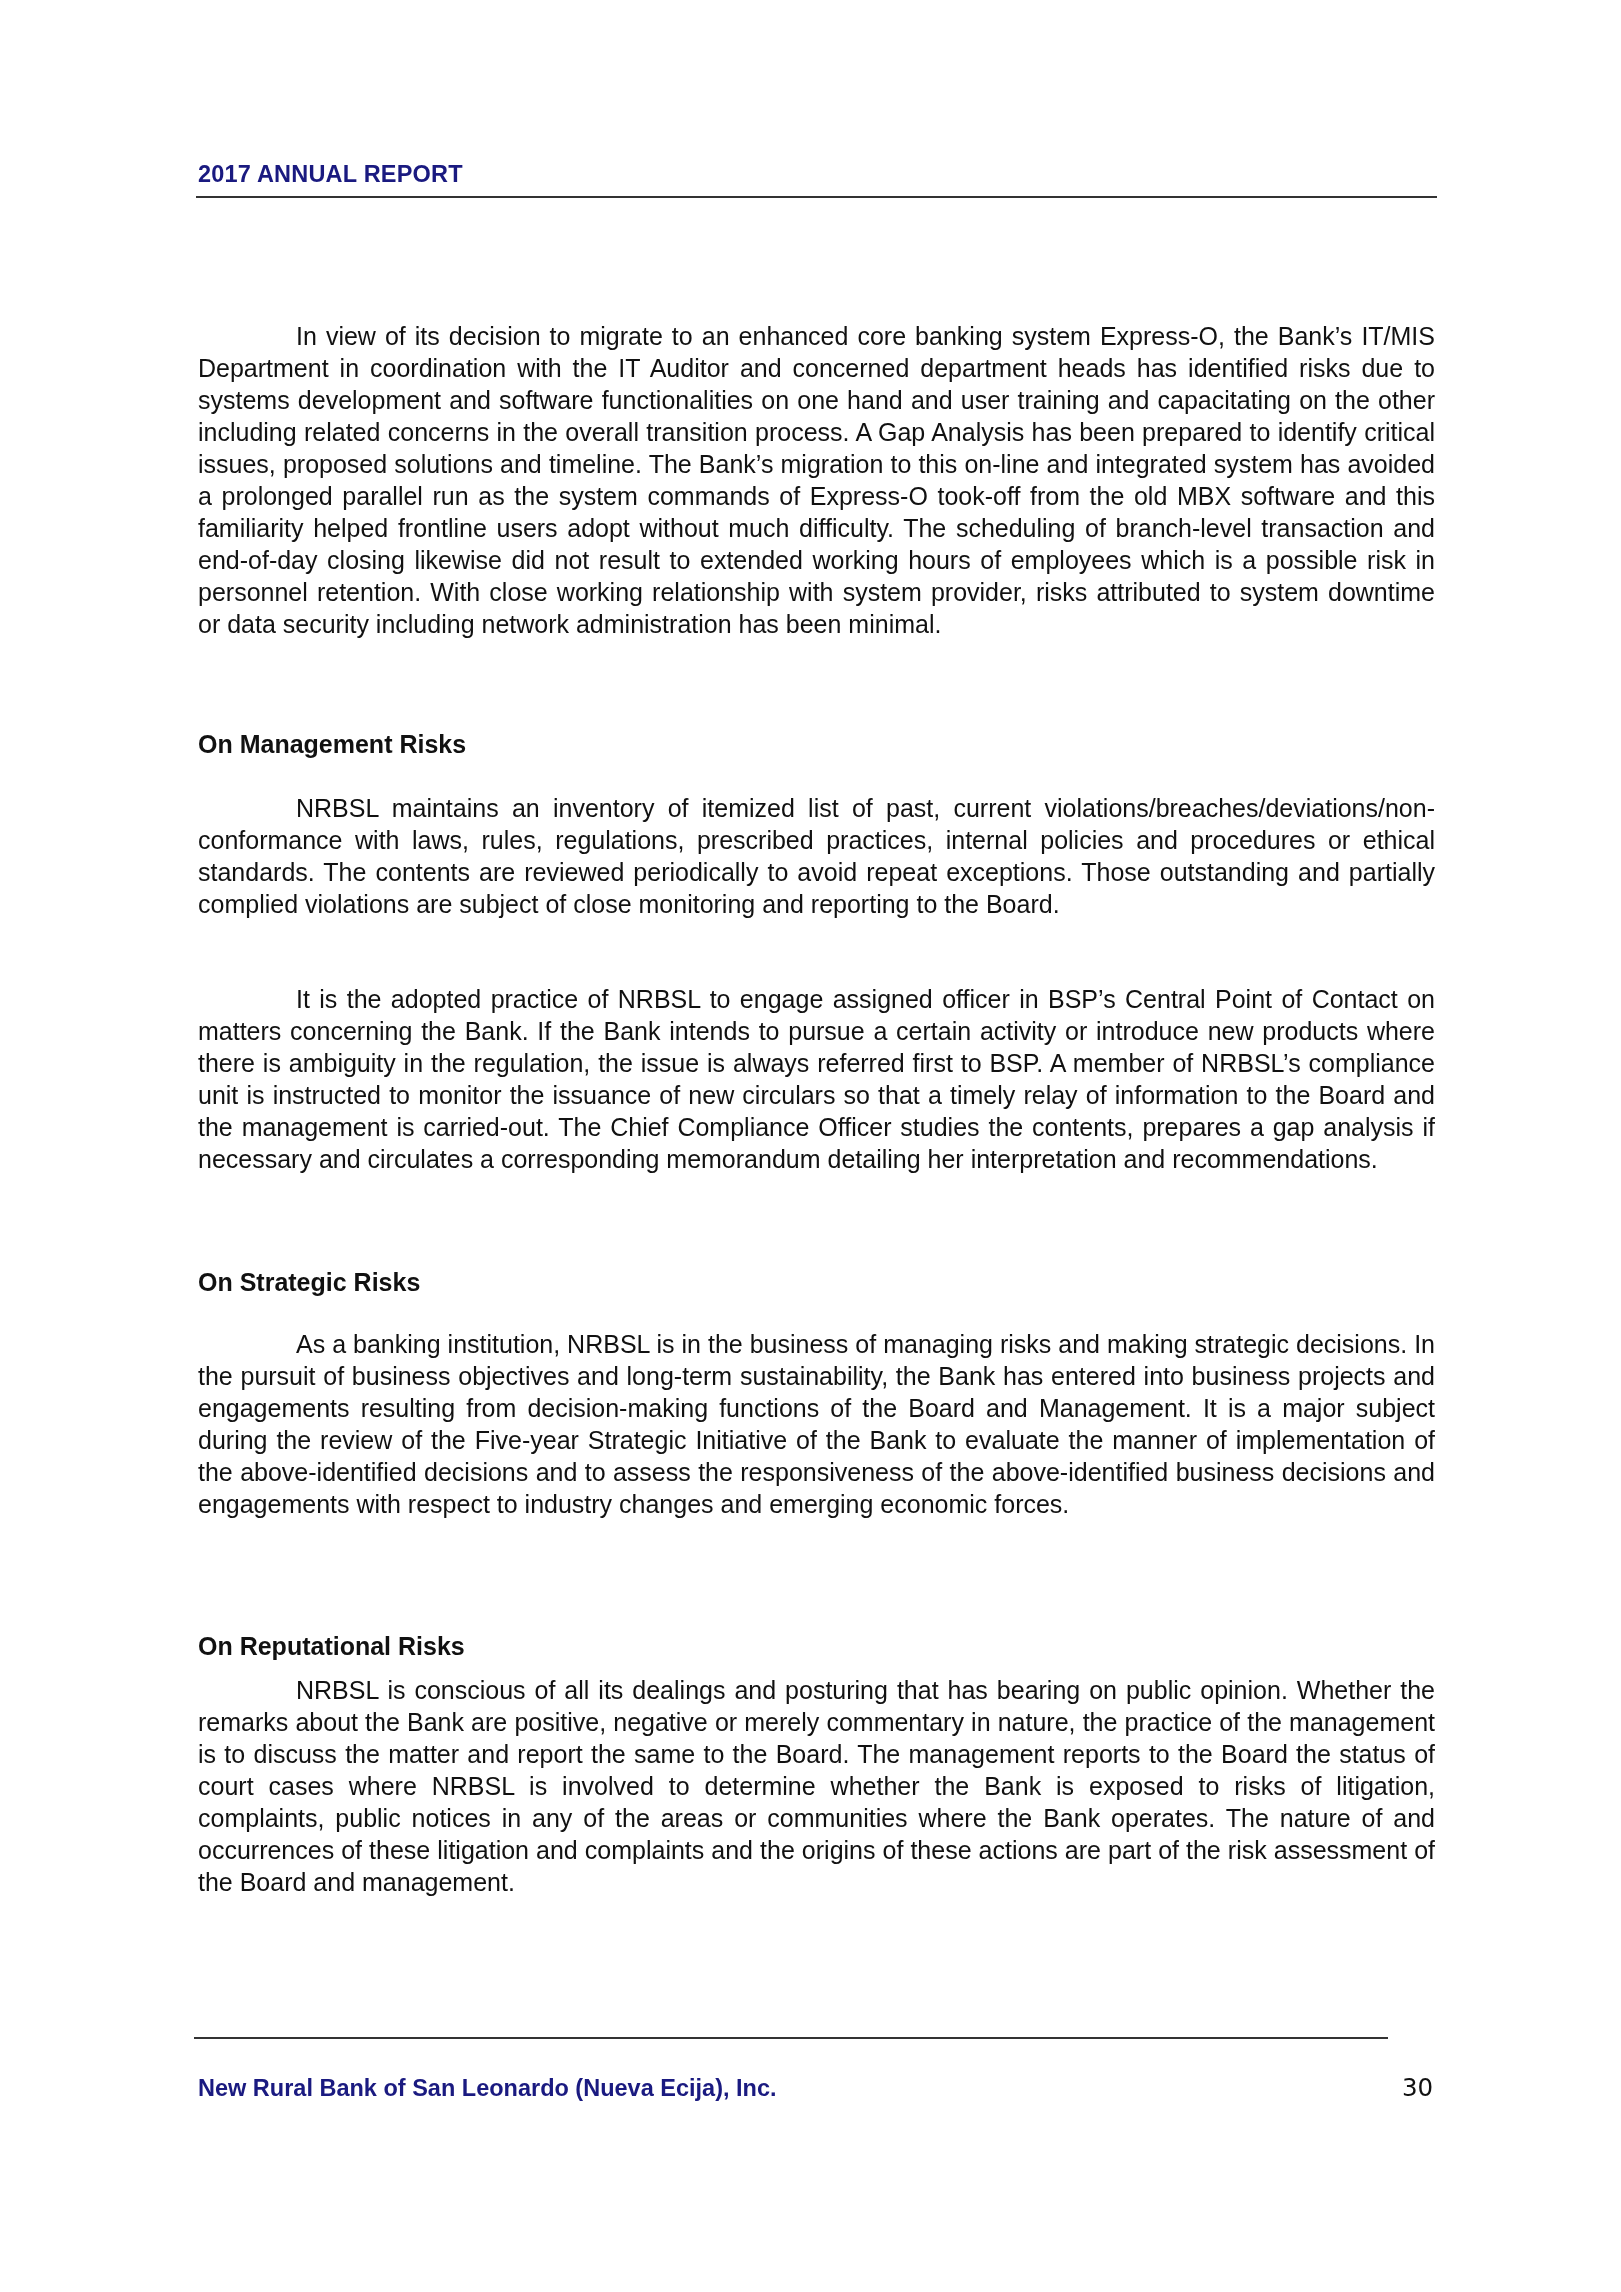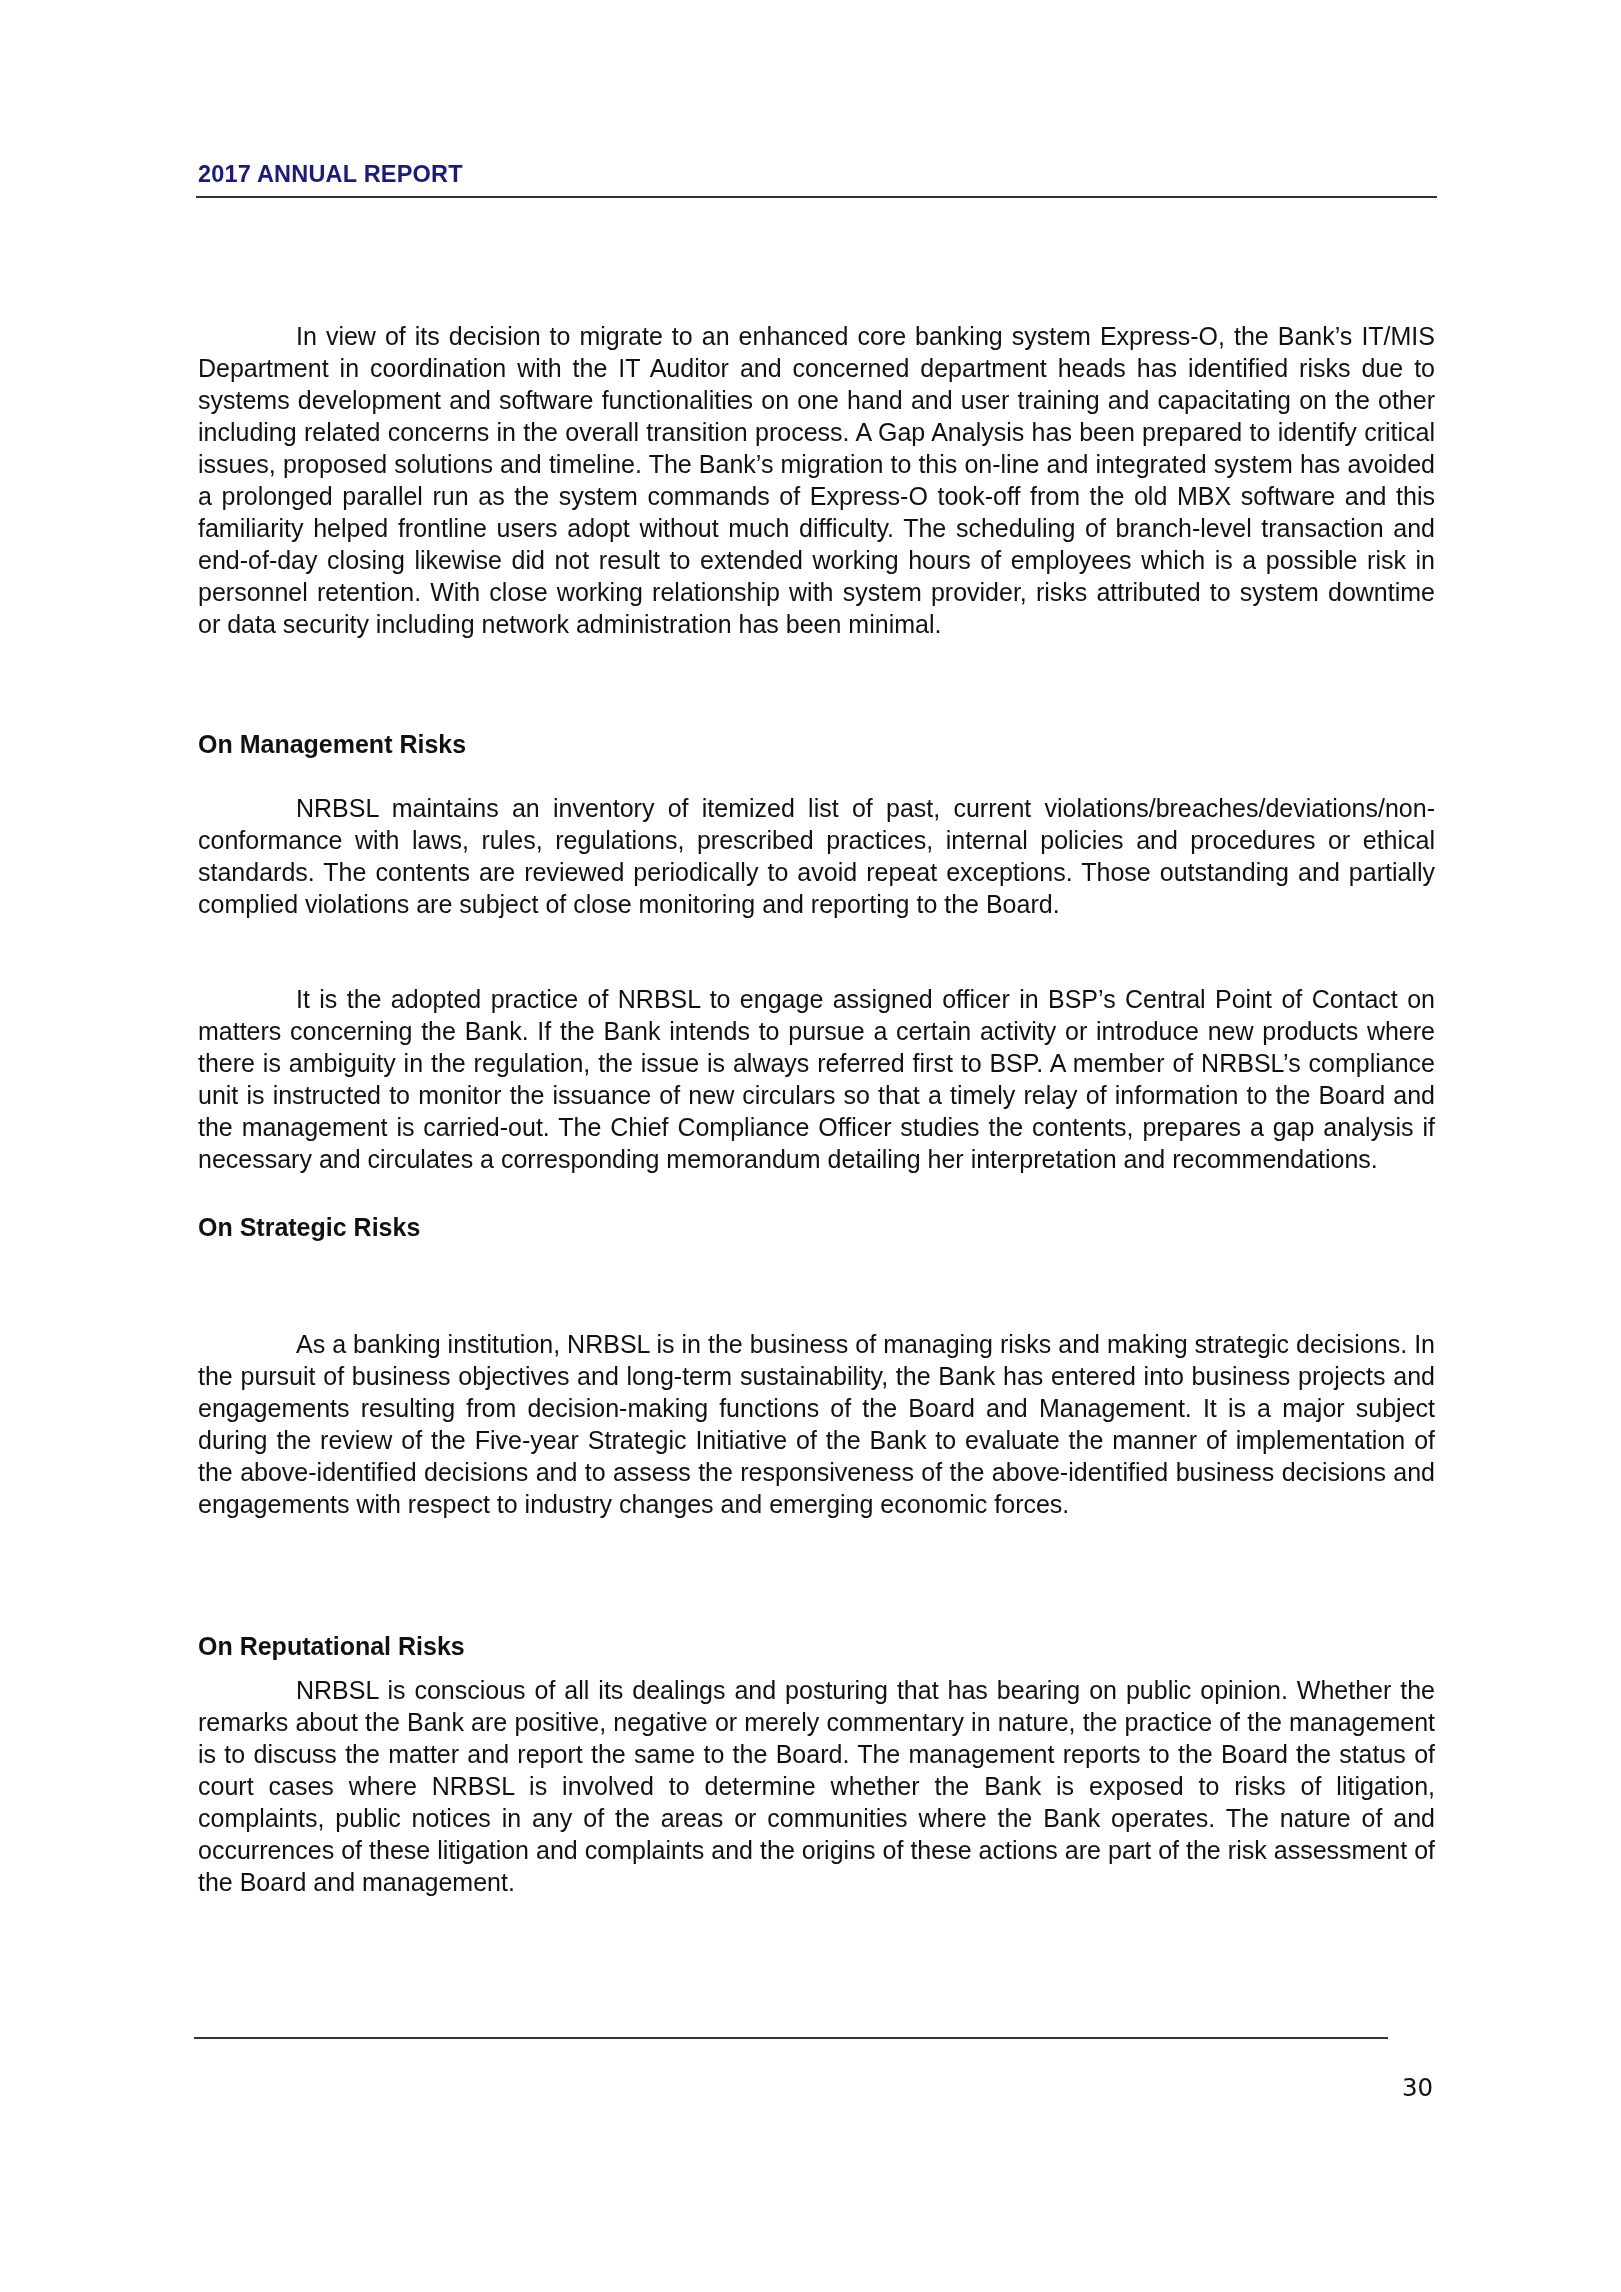--- a/index.html
+++ b/index.html
@@ -52,23 +52,24 @@
   <div class="header-title">2017 ANNUAL REPORT</div>
   <div class="header-rule"></div>
 
 
   <p class="body-text indent" style="top:320px;">In view of its decision to migrate to an enhanced core banking system Express-O, the Bank’s IT/MIS Department in coordination with the IT Auditor and concerned department heads has identified risks due to systems development and software functionalities on one hand and user training and capacitating on the other including related concerns in the overall transition process. A Gap Analysis has been prepared to identify critical issues, proposed solutions and timeline. The Bank’s migration to this on-line and integrated system has avoided a prolonged parallel run as the system commands of Express-O took-off from the old MBX software and this familiarity helped frontline users adopt without much difficulty. The scheduling of branch-level transaction and end-of-day closing likewise did not result to extended working hours of employees which is a possible risk in personnel retention. With close working relationship with system provider, risks attributed to system downtime or data security including network administration has been minimal.</p>
 
   <h2 class="section-heading" style="top:730px;">On Management Risks</h2>
   <p class="body-text indent" style="top:792px;">NRBSL maintains an inventory of itemized list of past, current violations/breaches/deviations/non-conformance with laws, rules, regulations, prescribed practices, internal policies and procedures or ethical standards. The contents are reviewed periodically to avoid repeat exceptions. Those outstanding and partially complied violations are subject of close monitoring and reporting to the Board.</p>
   <p class="body-text indent" style="top:983px;">It is the adopted practice of NRBSL to engage assigned officer in BSP’s Central Point of Contact on matters concerning the Bank. If the Bank intends to pursue a certain activity or introduce new products where there is ambiguity in the regulation, the issue is always referred first to BSP.  A member of NRBSL’s compliance unit is instructed to monitor the issuance of new circulars so that a timely relay of information to the Board and the management is carried-out. The Chief Compliance Officer studies the contents, prepares a gap analysis if necessary and circulates a corresponding memorandum detailing her interpretation and recommendations.</p>
 
-  <h2 class="section-heading" style="top:1213px;">On Strategic Risks</h2>
+  <h2 class="section-heading" style="top:1268px;">On Strategic Risks</h2>
   <p class="body-text indent" style="top:1328px;">As a banking institution, NRBSL is in the business of managing risks and making strategic decisions. In the pursuit of business objectives and long-term sustainability, the Bank has entered into business projects and engagements resulting from decision-making functions of the Board and Management. It is a major subject during the review of the Five-year Strategic Initiative of the Bank to evaluate the manner of implementation of the above-identified decisions and to assess the responsiveness of the above-identified business decisions and engagements with respect to industry changes and emerging economic forces.</p>
 
   <h2 class="section-heading" style="top:1632px;text-align:center;">On Reputational Risks</h2>
   <p class="body-text indent" style="top:1674px;">NRBSL is conscious of all its dealings and posturing that has bearing on public opinion. Whether the remarks about the Bank are positive, negative or merely commentary in nature, the practice of the management is to discuss the matter and report the same to the Board. The management reports to the Board the status of court cases where NRBSL is involved to determine whether the Bank is exposed to risks of litigation, complaints, public notices in any of the areas or communities where the Bank operates. The nature of and occurrences of these litigation and complaints and the origins of these actions are part of the risk assessment of the Board and management.</p>
 
   <div class="footer-rule"></div>
+  <div class="footer-bank">New Rural Bank of San Leonardo (Nueva Ecija), Inc.</div>
   <div class="footer-page">30</div>
 
 </div>
 
 
 </body></html>

